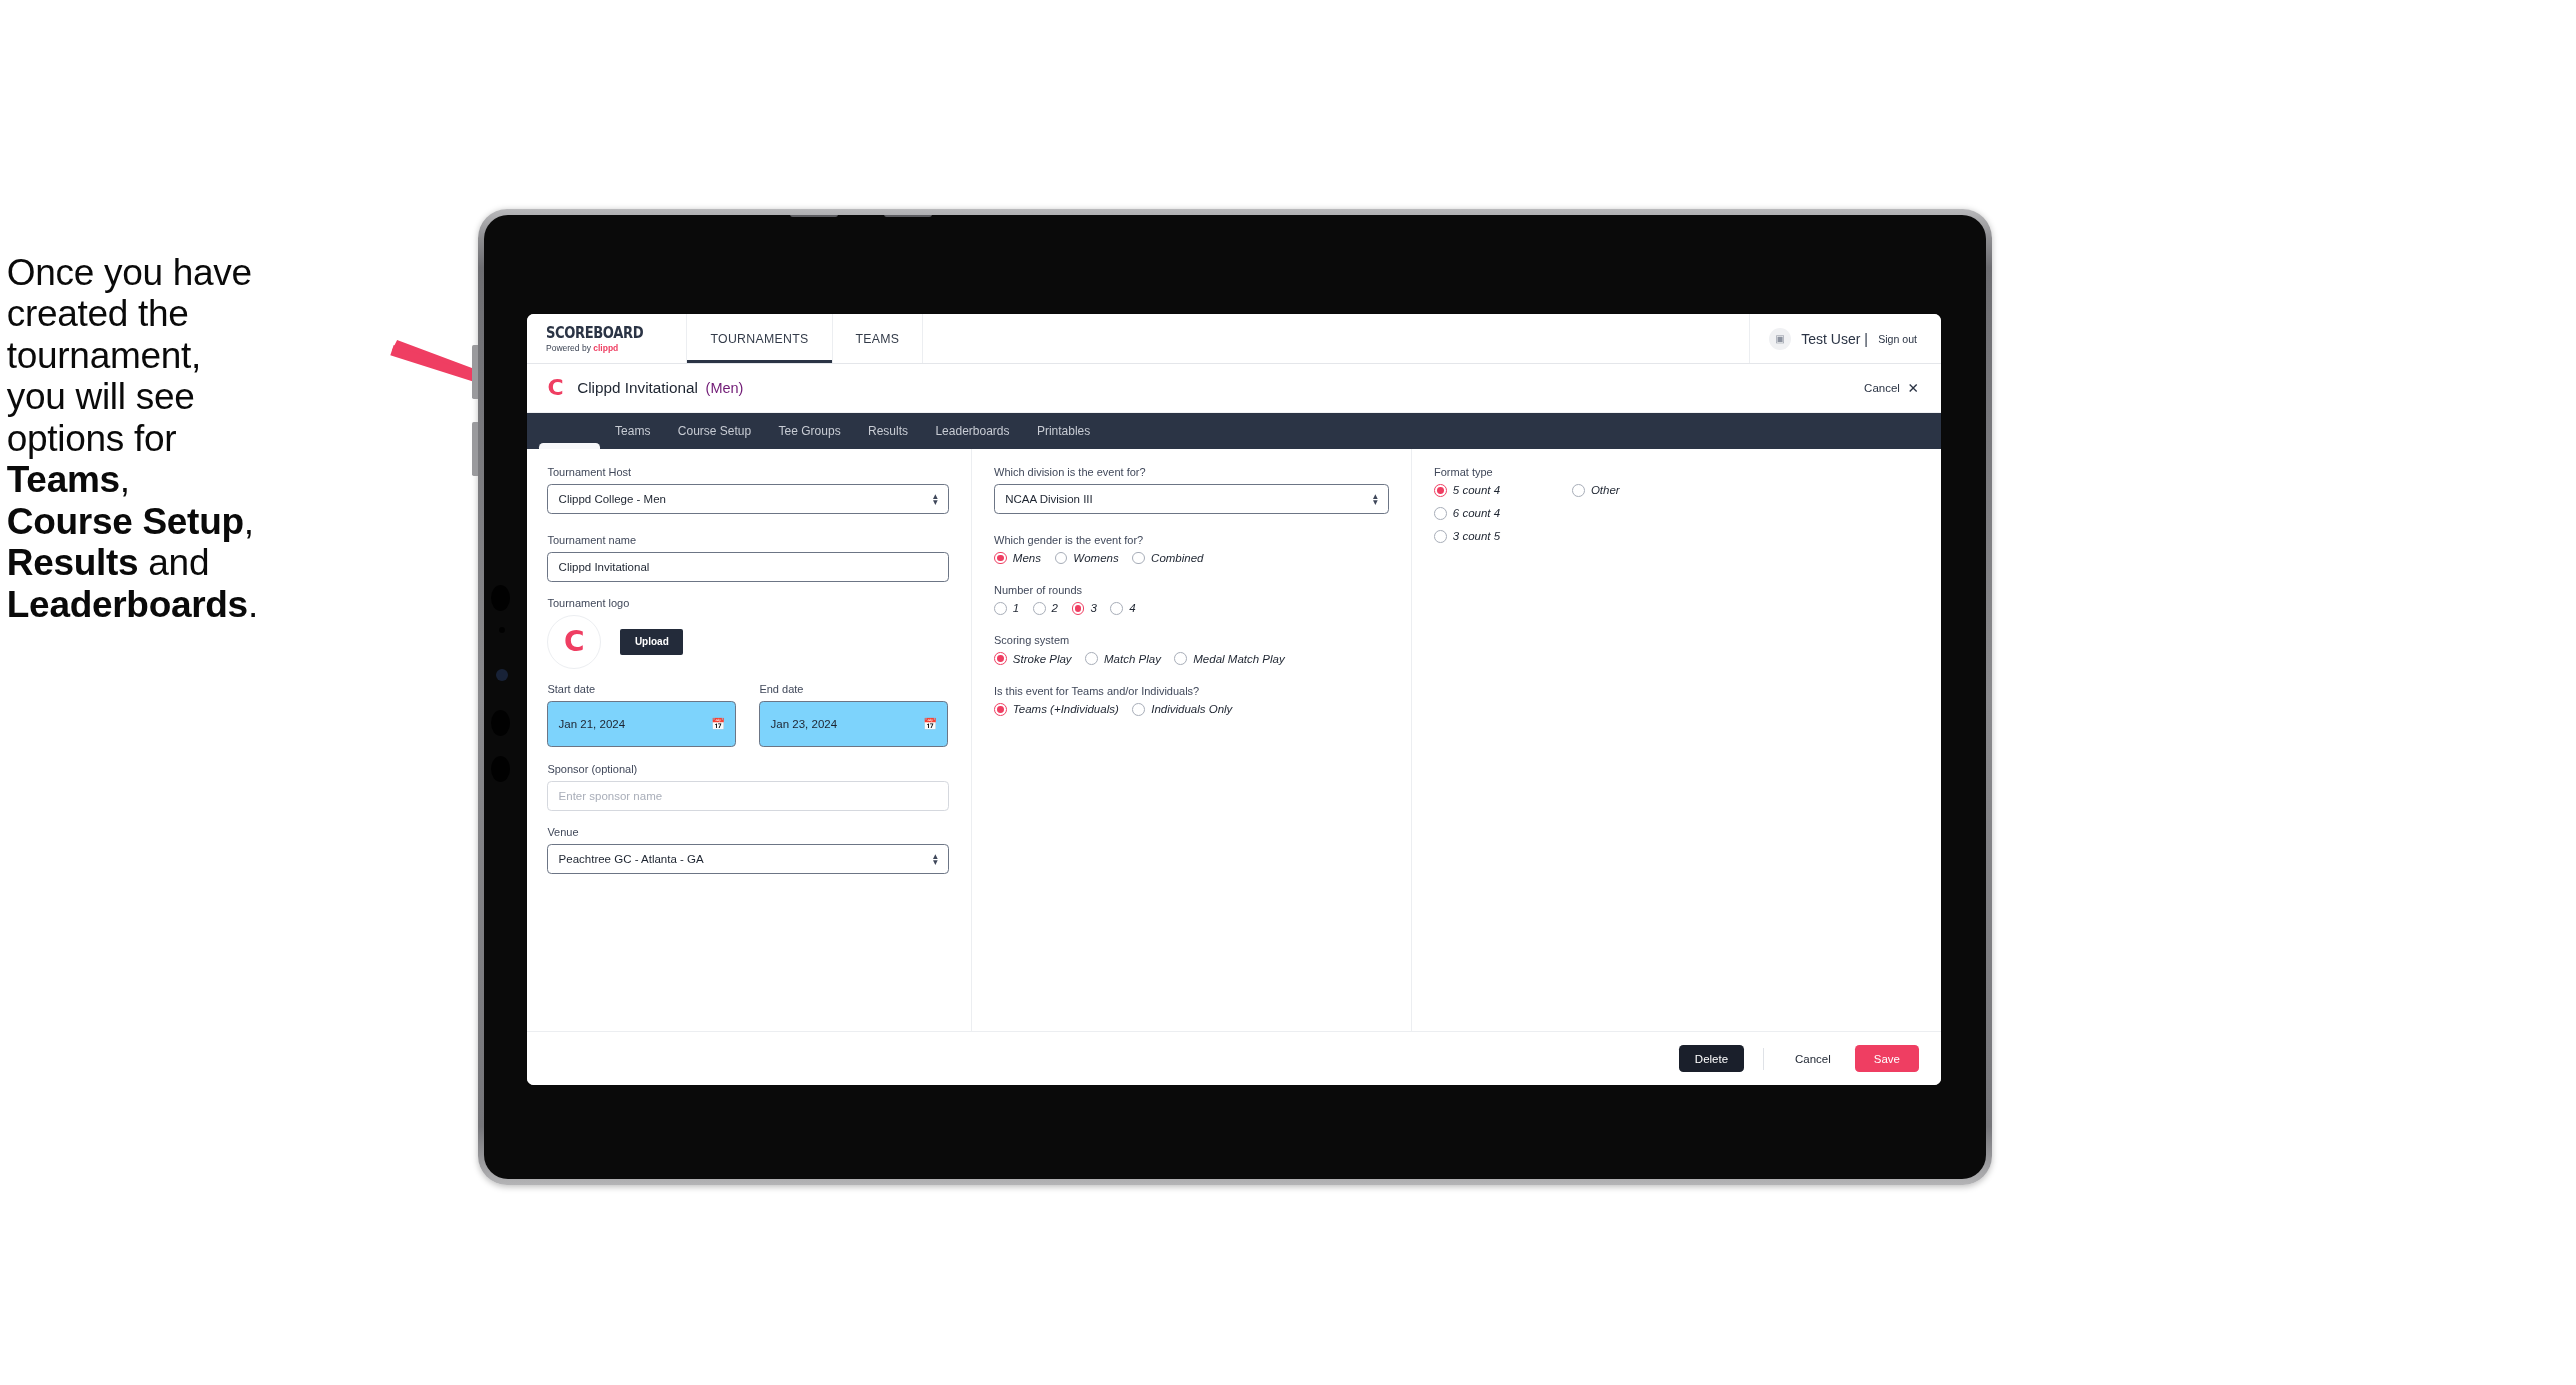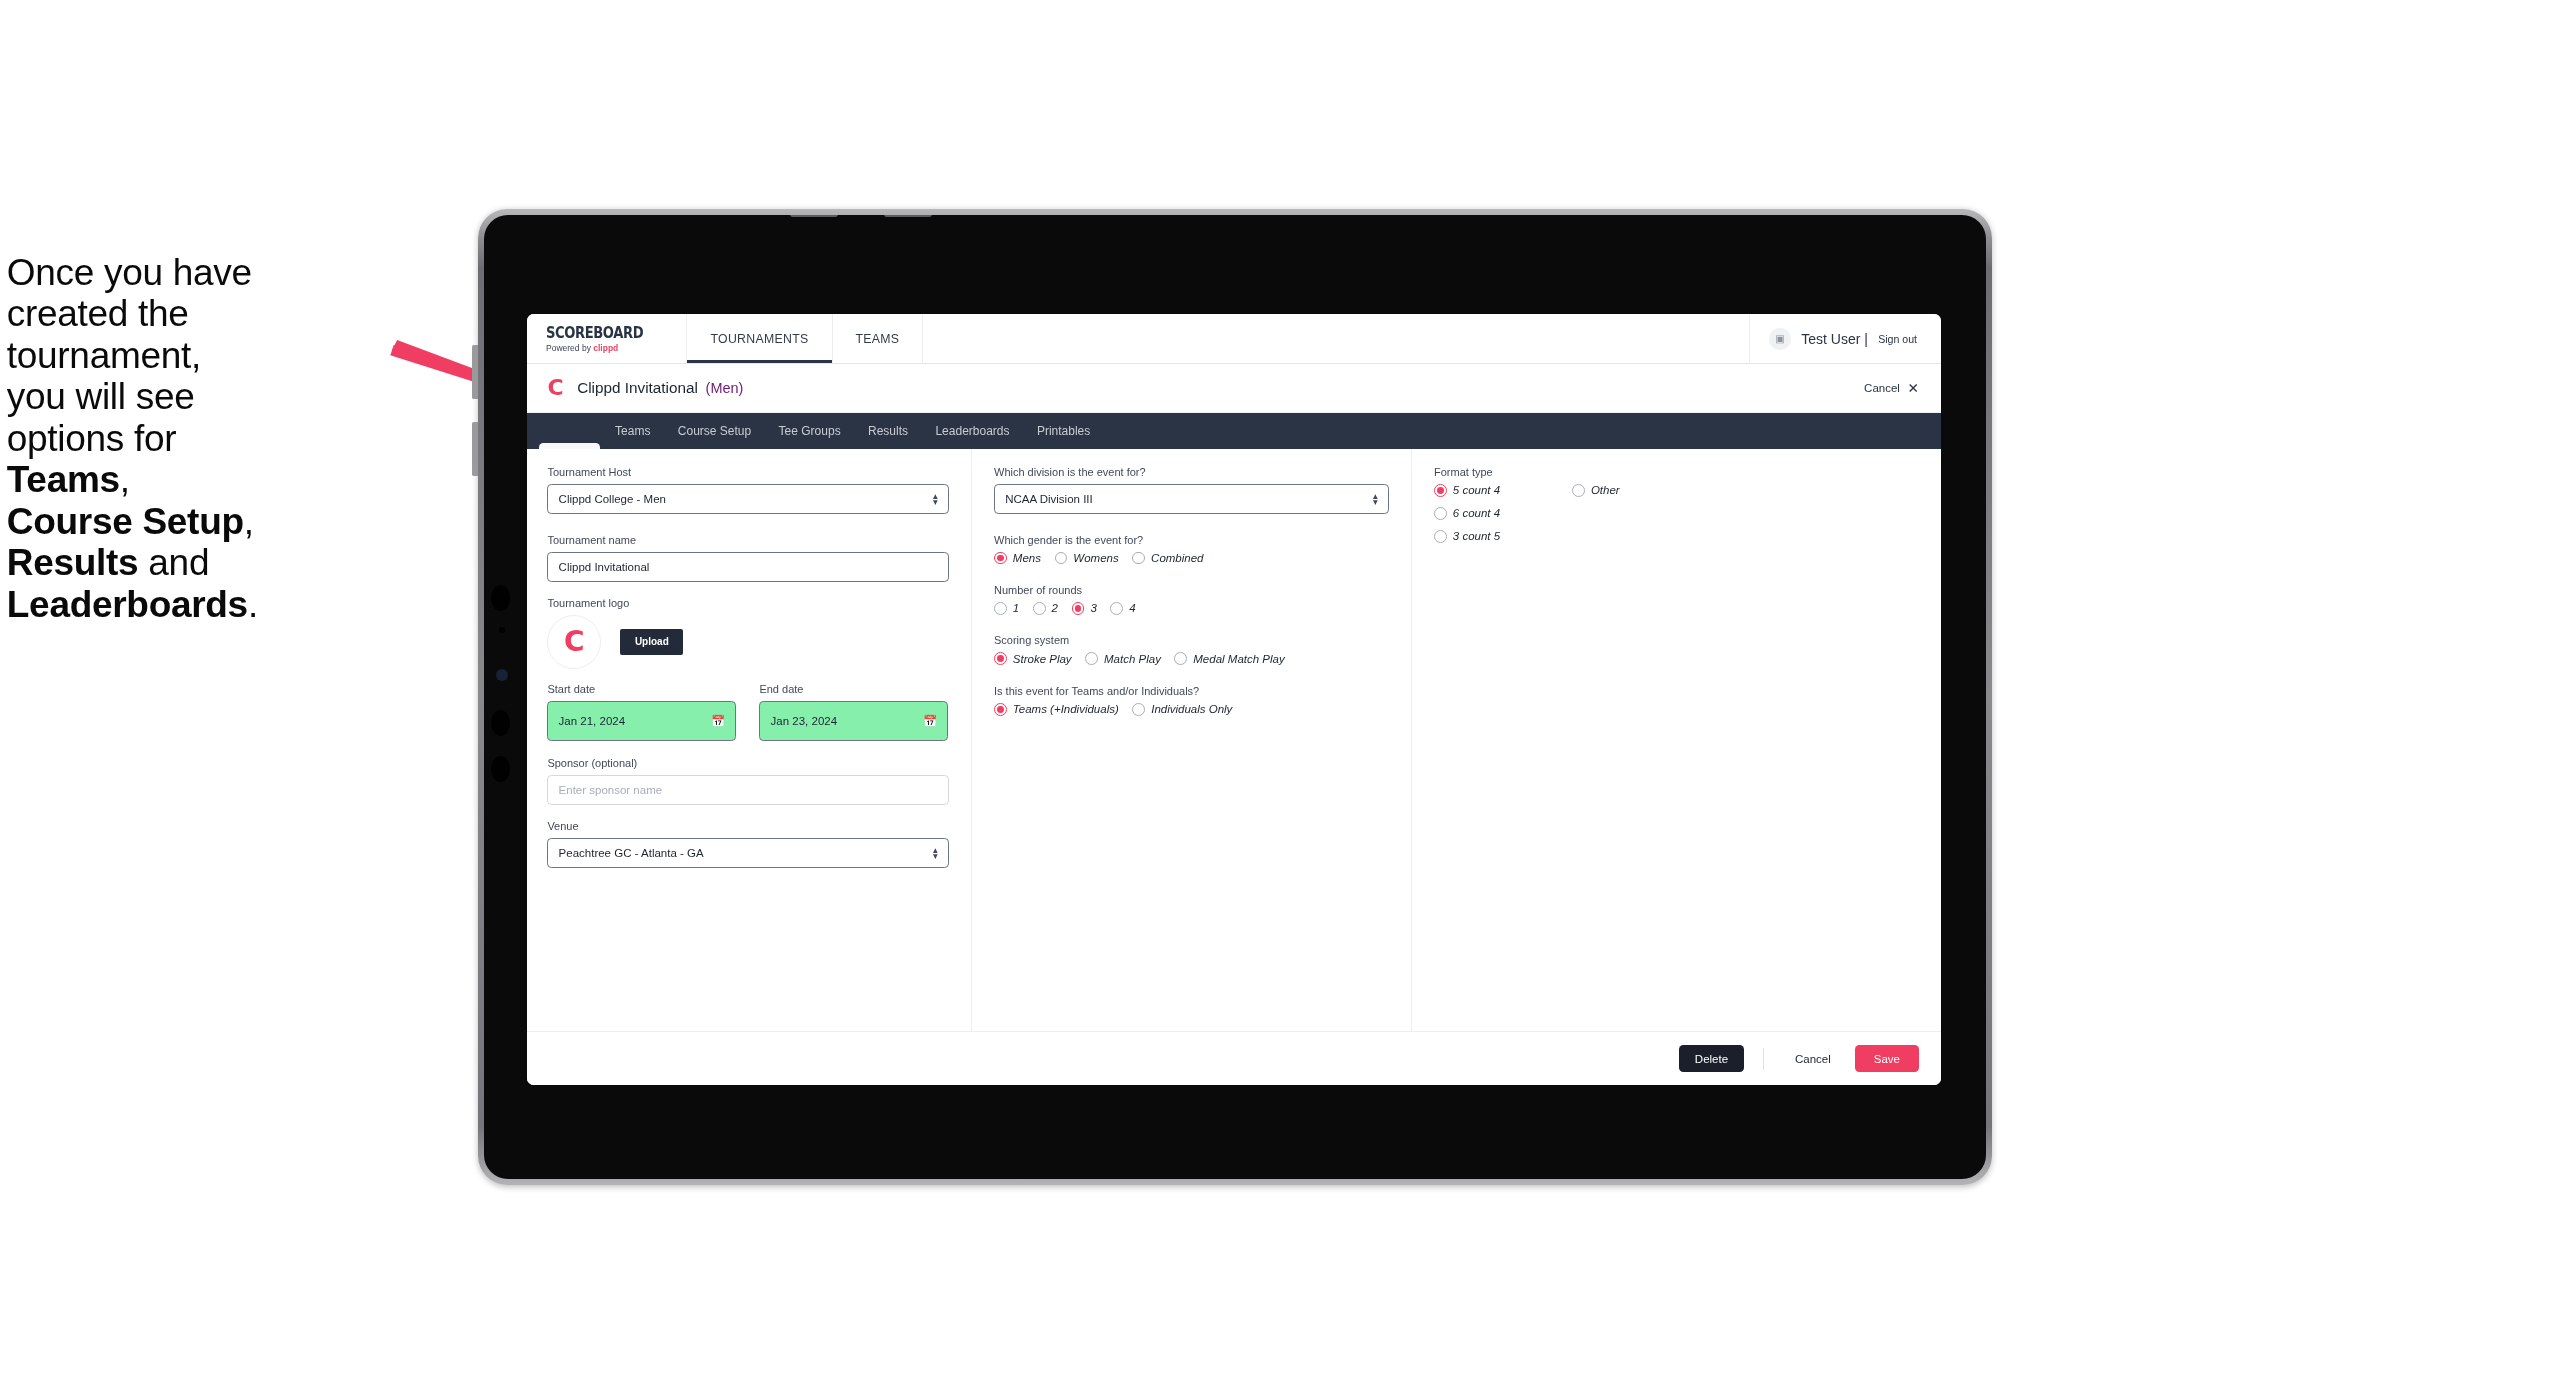--- a/index.html
+++ b/index.html
@@ -166,21 +166,21 @@
   }
   .btn-upload {
     background: #232b3a; color: #fff; font-size: 10px;
     padding: 7.7px 14.5px; border-radius: 2px; border: none; cursor: pointer; font-weight: bold;
   }
 
   
   .date-row { display: flex; gap: 23px; }
   .date-col { width: 189px; }
   .date-input {
-    height: 40px; border: 0.9px solid #6c7585; border-radius: 4.3px; background: #86efac;
+    height: 46px; border: 0.9px solid #6c7585; border-radius: 4.3px; background: #7dd3fc;
     display: flex; align-items: center; justify-content: space-between;
     padding: 0 9.4px 0 10.2px; font-size: 11.5px; color: #1d2430;
   }
   .cal-icon { color: #3f475a; }
 
   
   .radio-row { display: flex; align-items: center; flex-wrap: wrap; gap: 6px 13.6px; margin-top: 1.7px; }
   .radio-opt { display: flex; align-items: center; gap: 6px; cursor: pointer; font-size: 11.5px; color: #1d2430; font-style: italic; }
   .rdot {
     width: 12.8px; height: 12.8px; border-radius: 50%;

